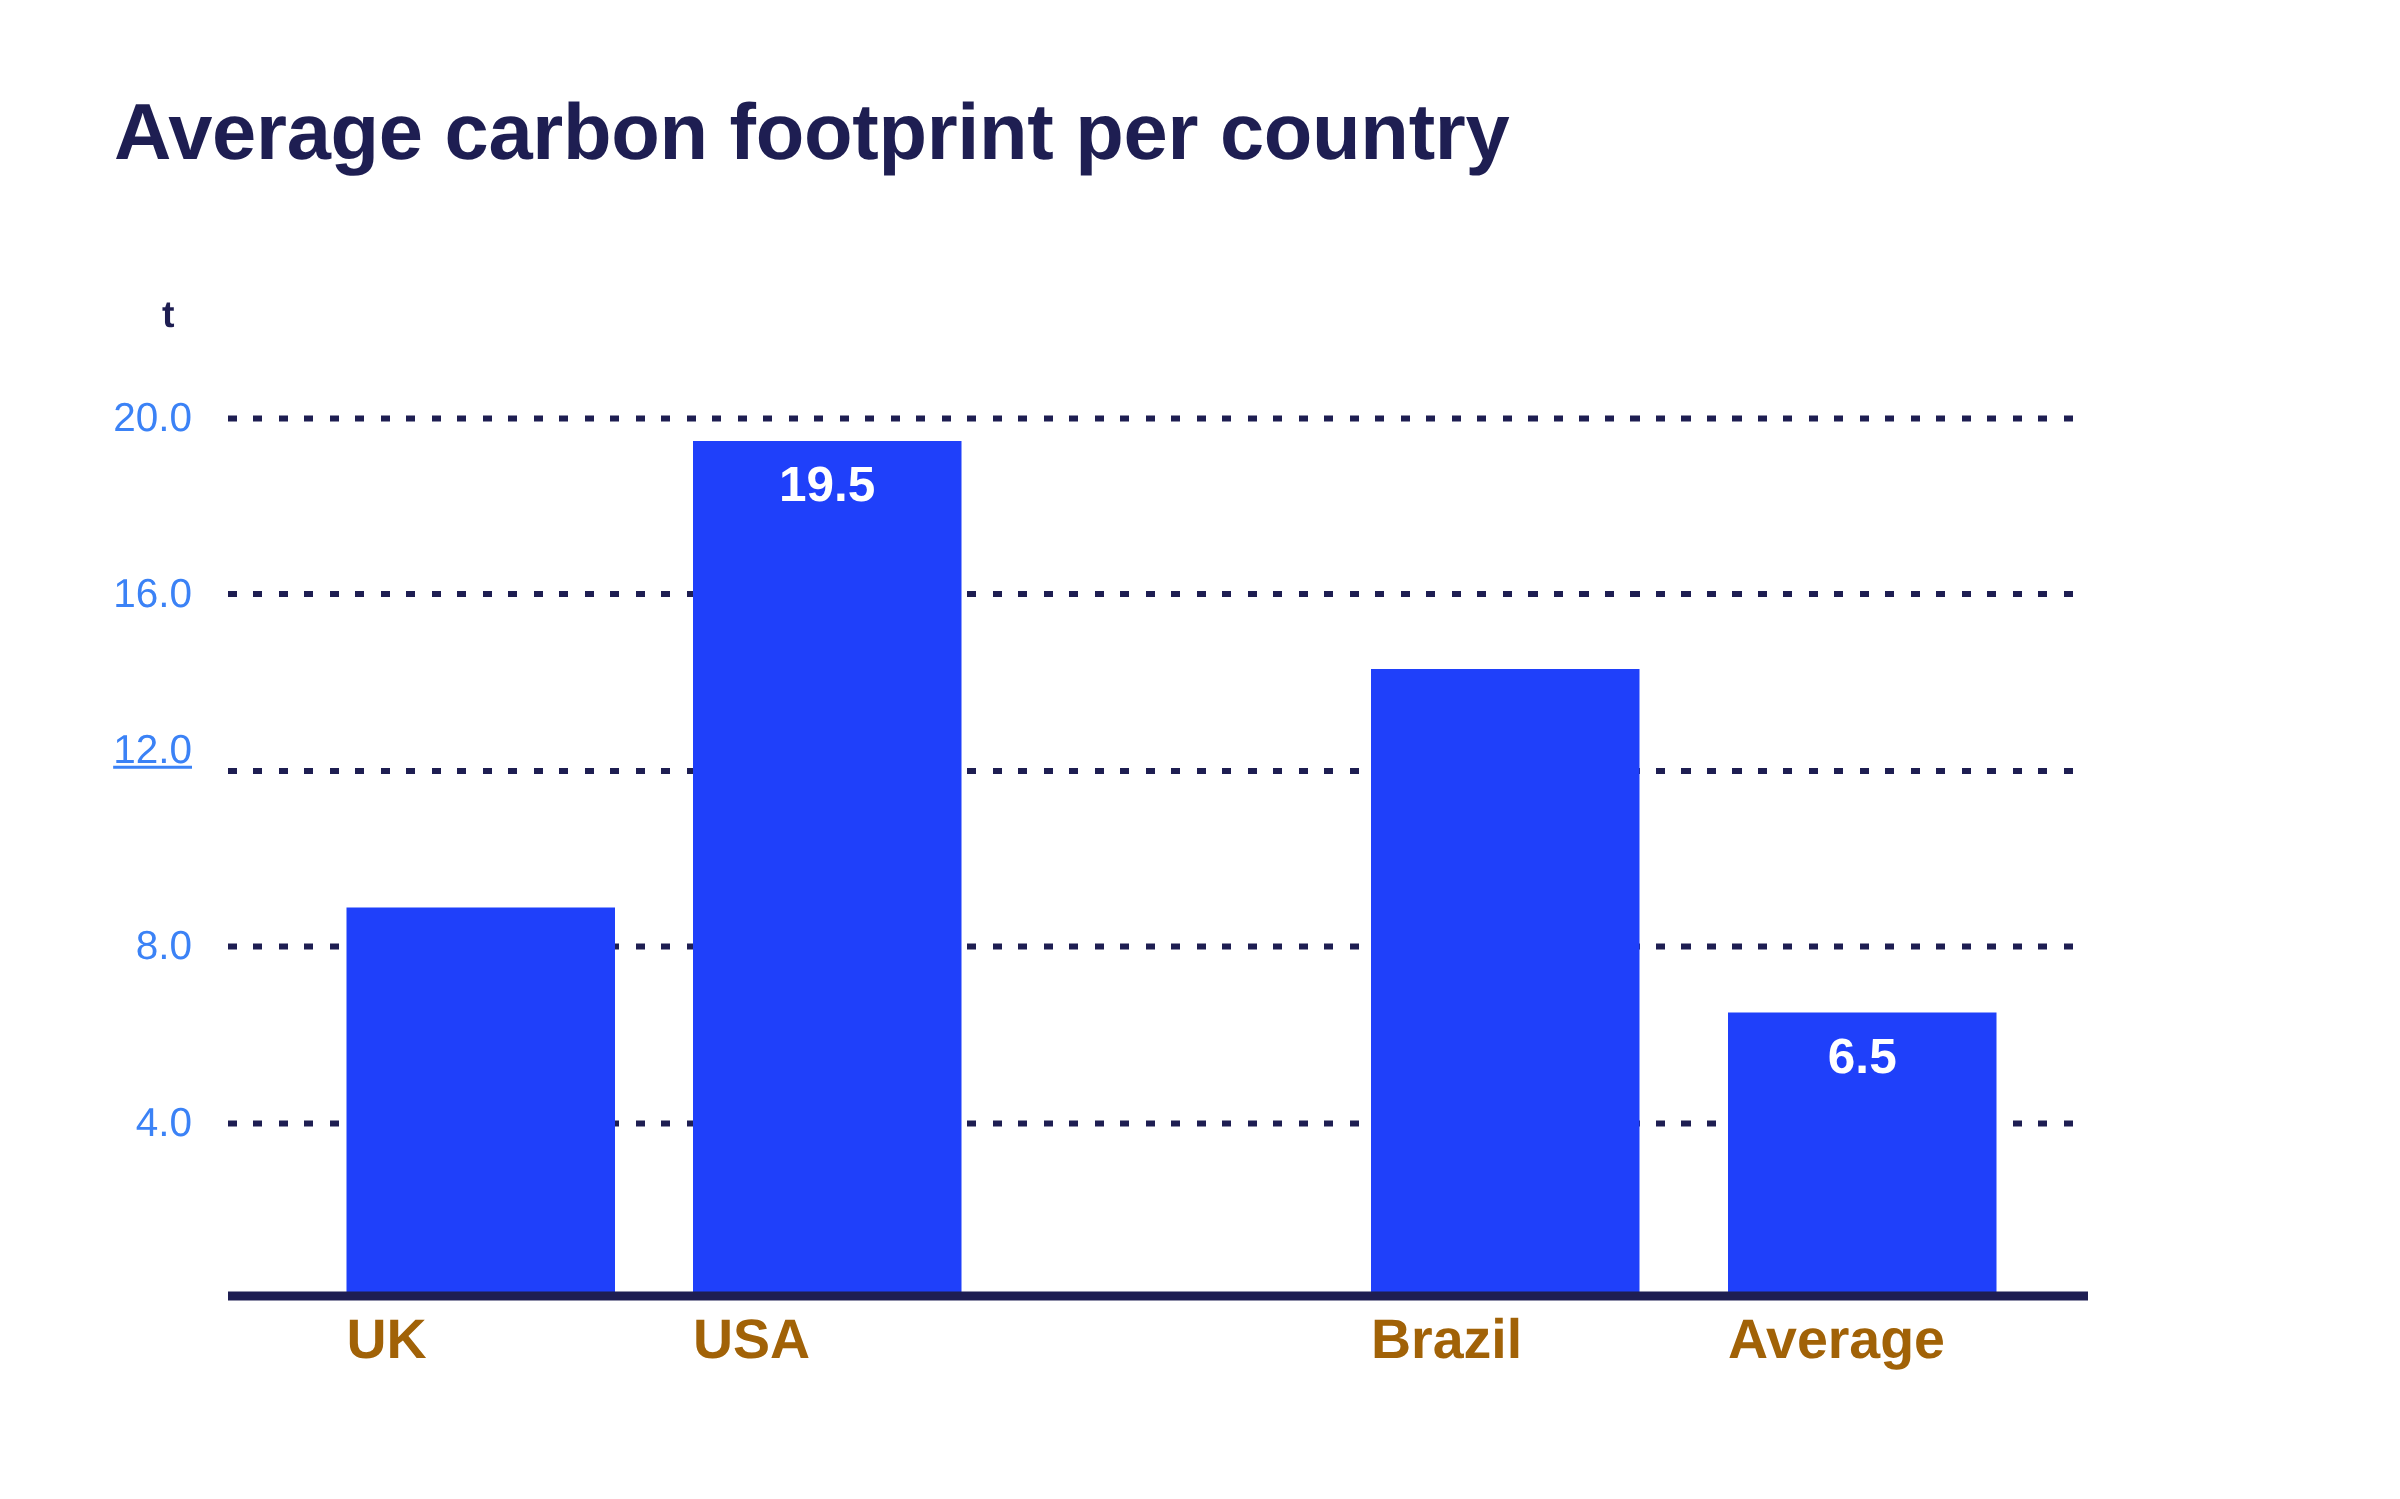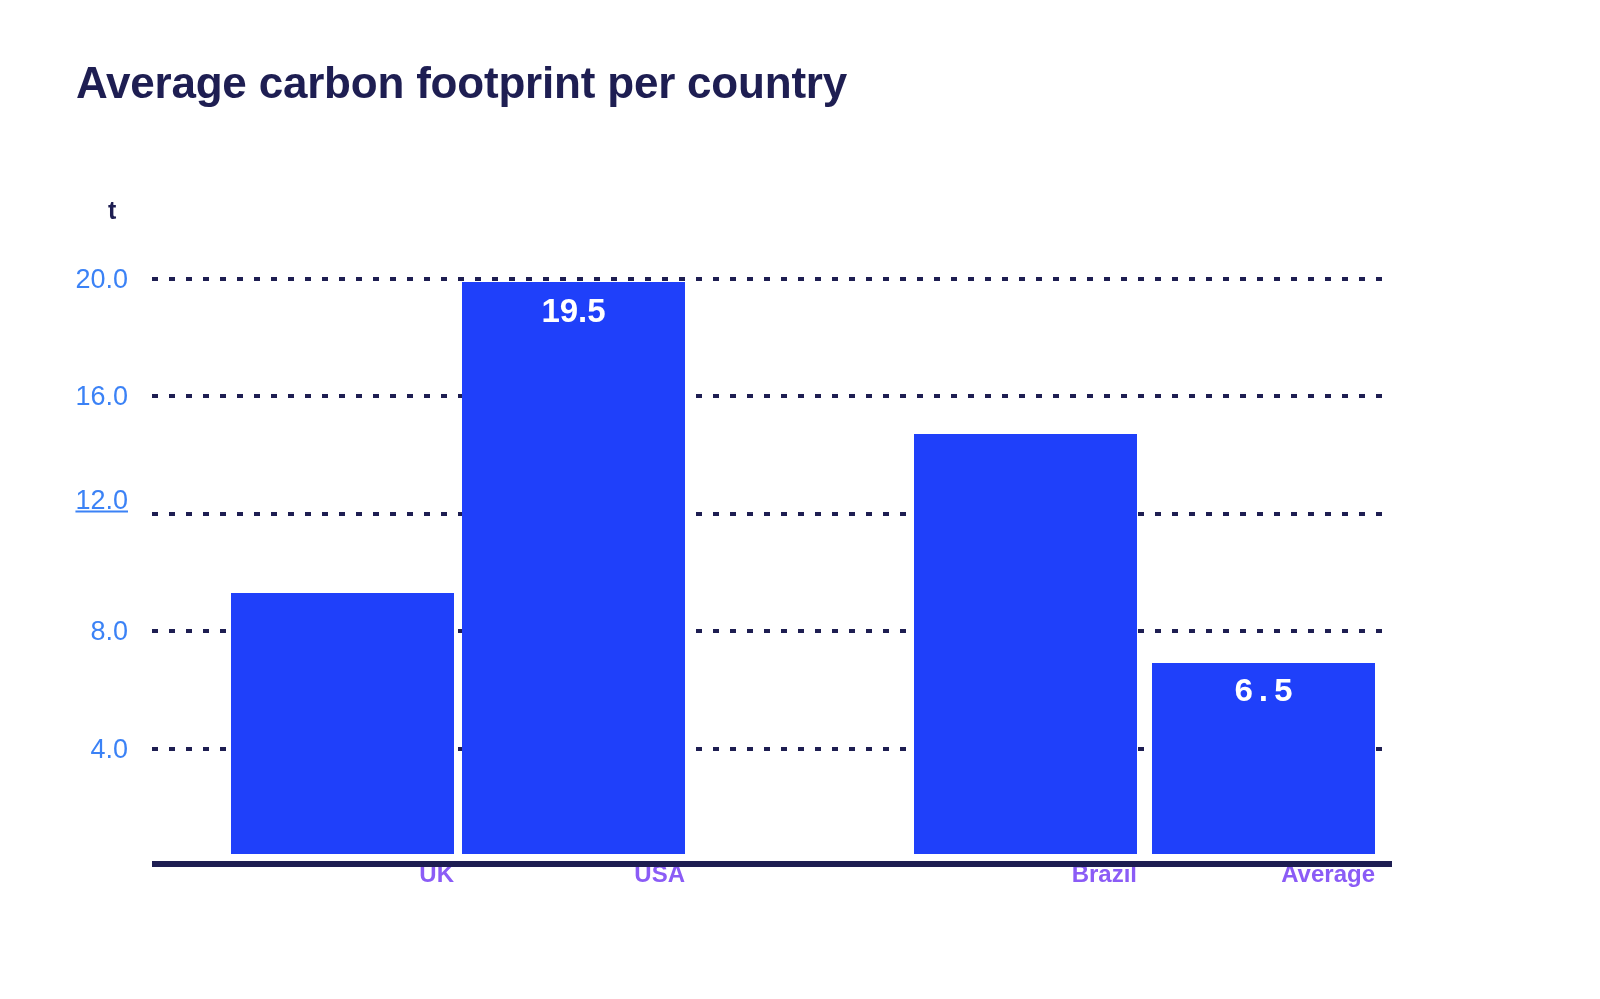--- a/index.html
+++ b/index.html
@@ -20,21 +20,21 @@
     width: 1600px;
     height: 999px;
     background: #ffffff;
   }
 
   
   #chart-title {
     position: absolute;
     left: 76px;
     top: 58px;
-    font-size: 44px;
+    font-size: 53px;
     font-weight: bold;
     letter-spacing: -0.2px;
     color: #1e1e52;
     white-space: nowrap;
   }
 
   
   #y-unit {
     position: absolute;
     left: 108px;
@@ -91,22 +91,21 @@
     left: 152px;
     top: 861px;
     width: 1240px;
     height: 6px;
     background: #1e1e52;
   }
 
   
   .bar-group {
     position: absolute;
-    bottom: 12px;
-    padding-left: 44px;
+    bottom: 0;
   }
   .bar {
     position: absolute;
     bottom: 0;
     left: 0;
     width: 100%;
     background: #1f40fa;
   }
   .bar-value {
     position: absolute;
@@ -115,24 +114,24 @@
     text-align: center;
     font-size: 33px;
     font-weight: bold;
     color: #ffffff;
     white-space: nowrap;
   }
   .bar-category {
     position: absolute;
     left: 0;
     width: 100%;
-    text-align: right;
-    font-size: 24px;
+    text-align: left;
+    font-size: 37px;
     font-weight: bold;
-    color: #8b5cf6;
+    color: #a16207;
     white-space: nowrap;
     top: 612px;
   }
 </style>
 </head>
 <body>
 
 <div id="chart-root">
 
   <div id="chart-title">Average carbon footprint per country</div>
@@ -167,21 +166,21 @@
     </div>
 
 
     <div class="bar-group" style="left:762px; width:179px; height:606px;">
       <div class="bar" style="height: 420px; background: rgb(31, 64, 250);"></div>
       <div class="bar-category">Brazil</div>
     </div>
 
     <div class="bar-group" style="left:1000px; width:179px; height:606px;">
       <div class="bar" style="height: 191px; background: rgb(31, 64, 250);"></div>
-      <div class="bar-value" style="bottom:143px;font-family:Liberation Mono, monospace;">6.5</div>
+      <div class="bar-value" style="bottom:143px;">6.5</div>
       <div class="bar-category">Average</div>
     </div>
 
   </div>
 
   <div id="x-axis-line"></div>
 
 </div>
 
 </body></html>

